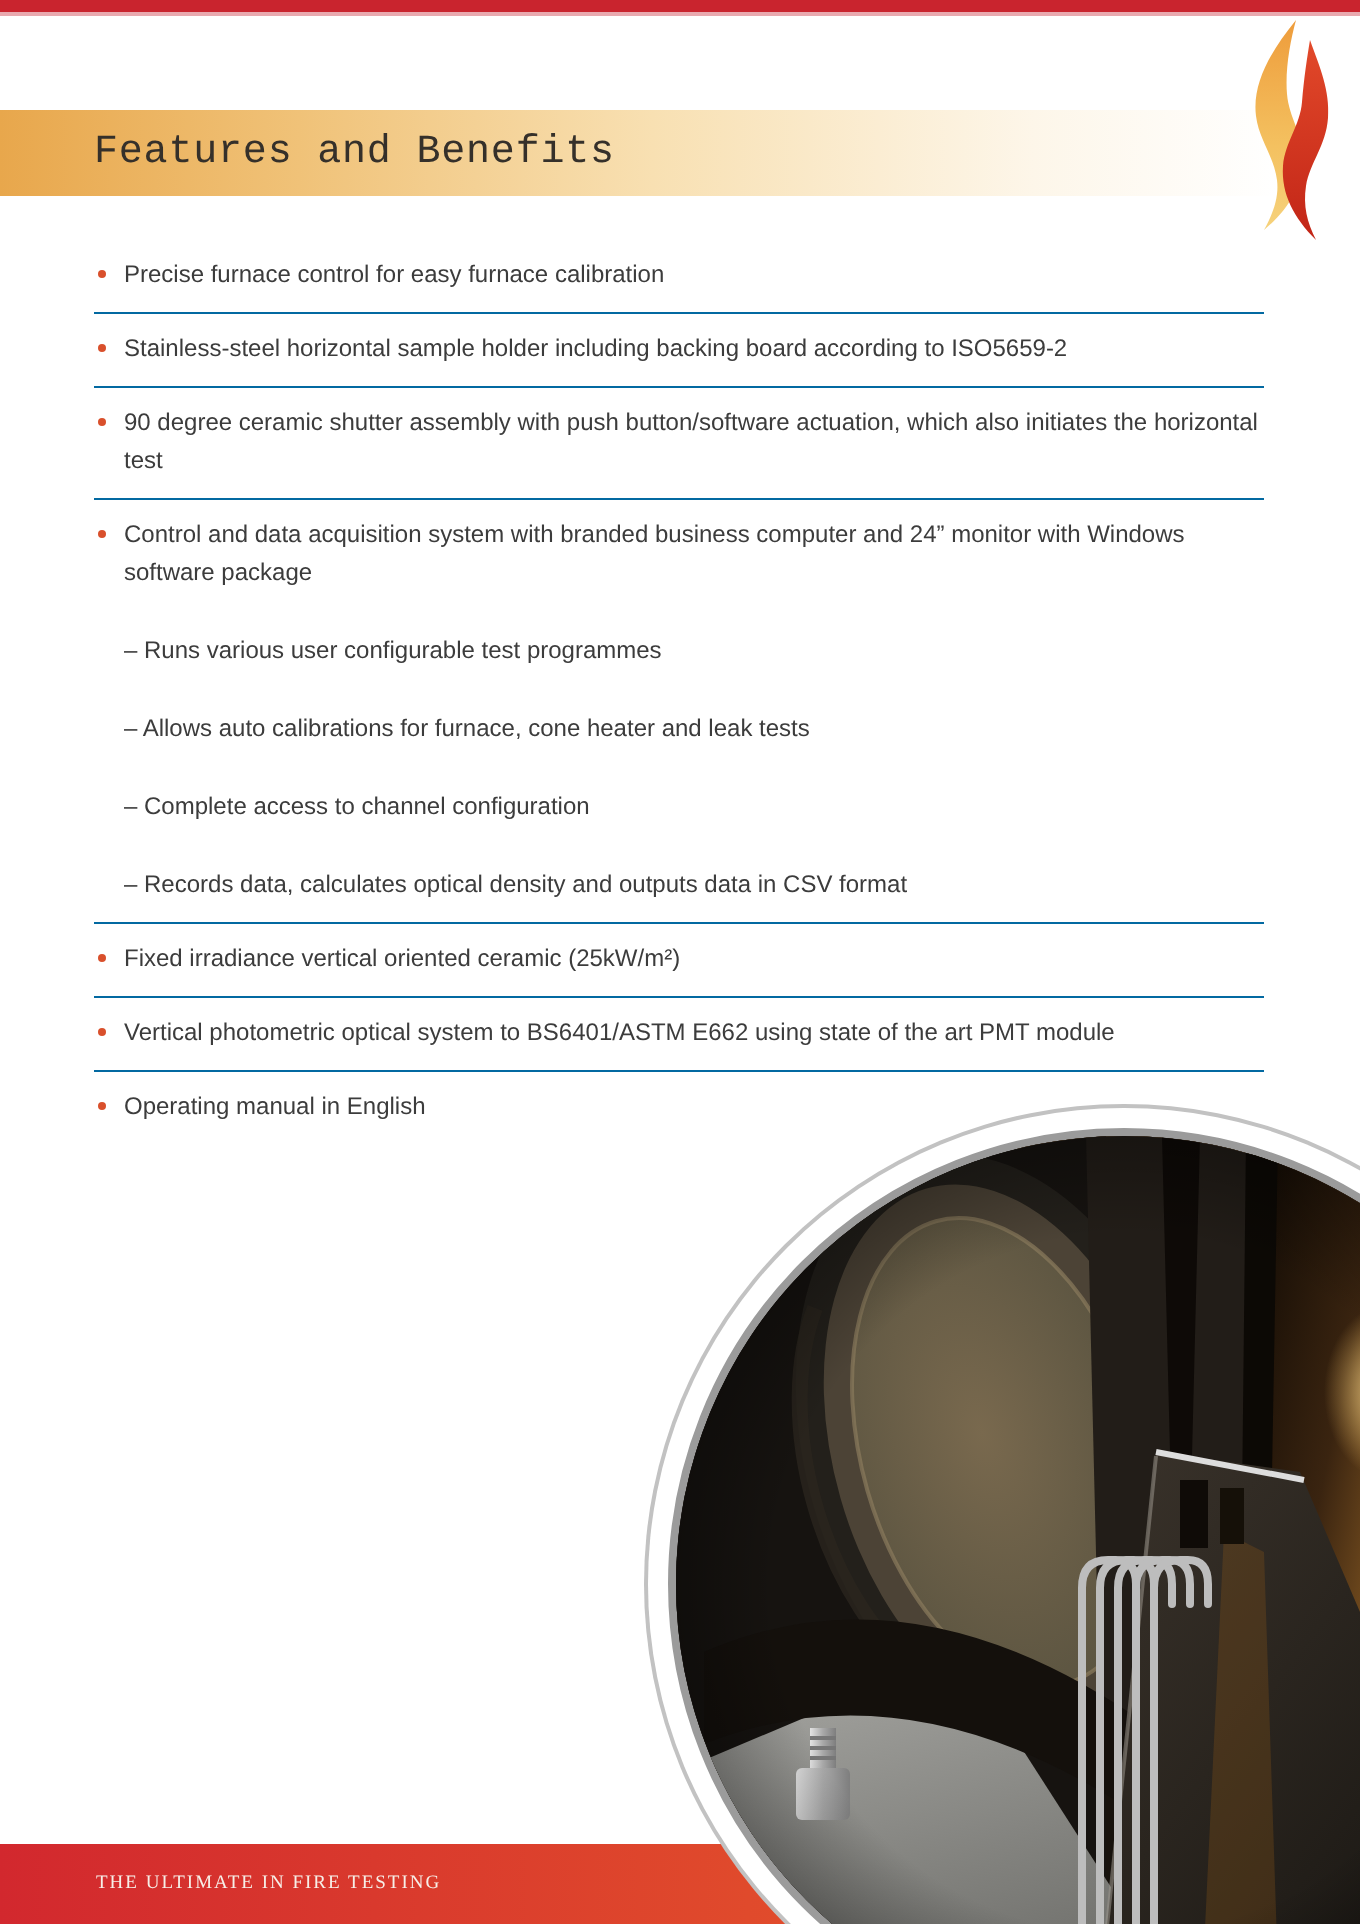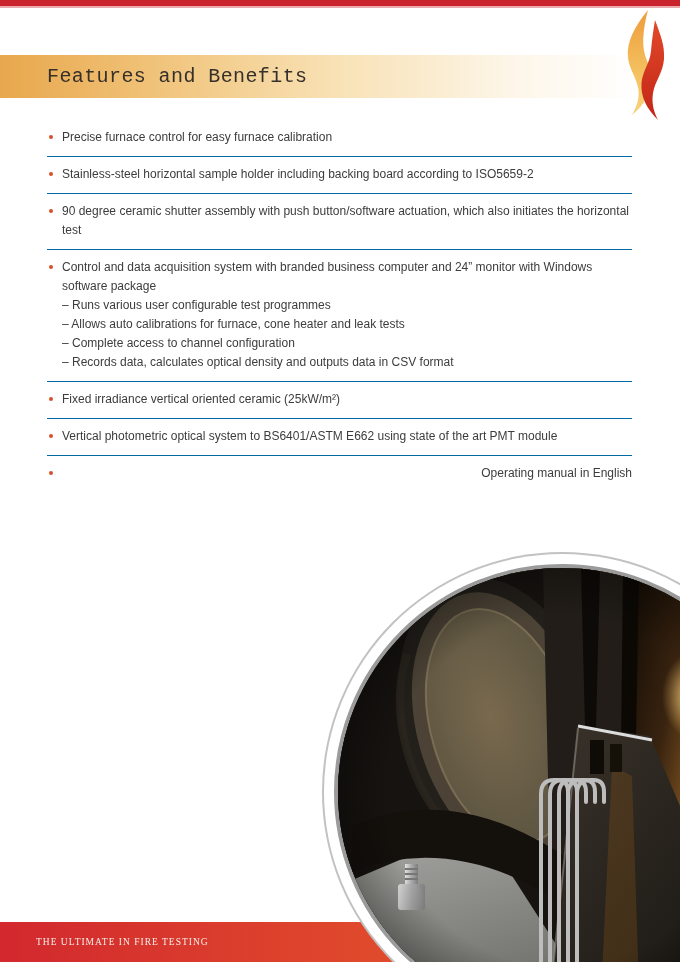--- a/index.html
+++ b/index.html
@@ -12,34 +12,34 @@
   .header-band{position:absolute;top:55px;left:0;width:100%;height:43px;
       background:linear-gradient(to right,#e8a74c 0%,#f0c278 22%,#f8e0b2 48%,#fdf6e9 76%,#ffffff 94%);}
   .header-title{font-family:Liberation Mono, monospace;font-size:20px;color:#35302a;
       line-height:43px;padding-left:47px;letter-spacing:.4px;}
   
   .flame-logo{position:absolute;top:8px;right:12px;width:48px;height:112px;}
   
   .features{position:absolute;top:120px;left:47px;width:585px;}
   .feature-item{position:relative;padding:8px 0 9px 15px;border-bottom:1px solid #0369a1;
       font-size:12px;line-height:19px;color:#3c3c3c;}
-  .feature-item.last{border-bottom:none;text-align:right;}
+  .feature-item.last{border-bottom:none;}
   .bullet{position:absolute;left:2px;top:15px;width:4px;height:4px;border-radius:50%;background:#d9502c;}
-  .sub-item{line-height:19px;}
+  .sub-item{line-height:19px;margin-top:20px;}
   
   .photo-circle{position:absolute;left:334px;top:564px;width:456px;height:456px;
       box-sizing:border-box;border:4px solid #9b9b9b;border-radius:50%;overflow:hidden;
       background:#17120d;z-index:5;
       box-shadow:0 0 0 10px #ffffff,0 0 0 12px #c2c2c2;}
   .photo-circle svg{display:block;width:448px;height:448px;}
   
   .footer-bar{position:absolute;left:0;top:922px;width:100%;height:40px;z-index:2;
       background:linear-gradient(to right,#d2282e 0%,#e04a2c 55%,#ef5f2c 100%);}
   .footer-tagline{font-family:"Liberation Serif",serif;font-size:9.5px;color:#f7efe8;
-      letter-spacing:1px;padding-left:36px;line-height:40px;}
+      letter-spacing:1px;padding-left:48px;line-height:40px;}
 </style>
 </head>
 <body>
 
 <div class="page">
 
   <div class="top-bar"></div>
   <div class="top-bar-light"></div>
 
   <div class="header-band">

